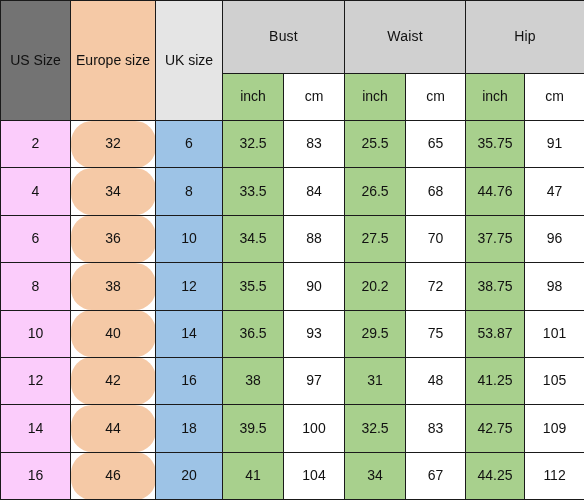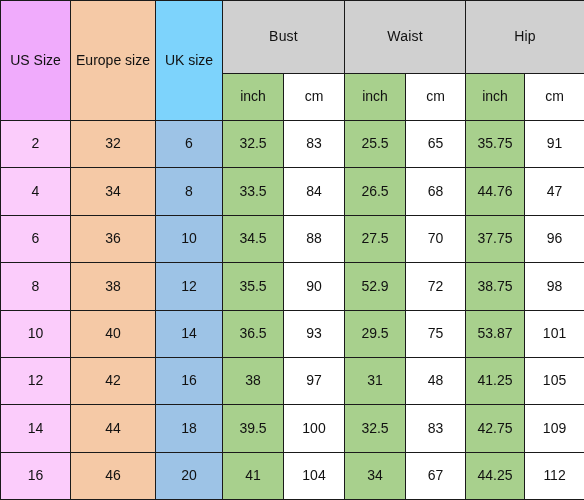--- a/index.html
+++ b/index.html
@@ -31,26 +31,26 @@
     line-height: 1.25;
   }
   
   .hdr-group {
     background: #d0d0d0;
     font-weight: bold;
     font-size: 14px;
     letter-spacing: 0.2px;
     margin-left: 35px;
   }
-  .hdr-us   { background: #f0abfc; font-weight: bold; font-size: 13px; }
+  .hdr-us   { background: #737373; font-weight: bold; font-size: 13px; }
   .hdr-eu   { background: #f5c9a6; font-weight: bold; font-size: 13px; }
-  .hdr-uk   { background: #7dd3fc; font-weight: bold; font-size: 13px; }
+  .hdr-uk   { background: #e5e5e5; font-weight: bold; font-size: 13px; }
   
   .c-pink   { background: #fbccfb; }
-  .c-orange { background: #f5c9a6; }
+  .c-orange { background: #f5c9a6; border-radius: 21px; }
   .c-blue   { background: #9dc3e6; }
   .c-green  { background: #a8d08d; }
   .c-white  { background: #ffffff; }
   
   .unit { font-size: 14px; }
   
   col.w-us     { width: 70px; }
   col.w-eu     { width: 85px; }
   col.w-uk     { width: 67px; }
   col.w-bi     { width: 61px; }
@@ -133,21 +133,21 @@
       <td class="c-green">37.75</td>
       <td class="c-white">96</td>
     </tr>
 
     <tr class="row-data">
       <td class="c-pink">8</td>
       <td class="c-orange">38</td>
       <td class="c-blue">12</td>
       <td class="c-green">35.5</td>
       <td class="c-white">90</td>
-      <td class="c-green">52.9</td>
+      <td class="c-green">20.2</td>
       <td class="c-white">72</td>
       <td class="c-green">38.75</td>
       <td class="c-white">98</td>
     </tr>
 
     <tr class="row-data">
       <td class="c-pink">10</td>
       <td class="c-orange">40</td>
       <td class="c-blue">14</td>
       <td class="c-green">36.5</td>

